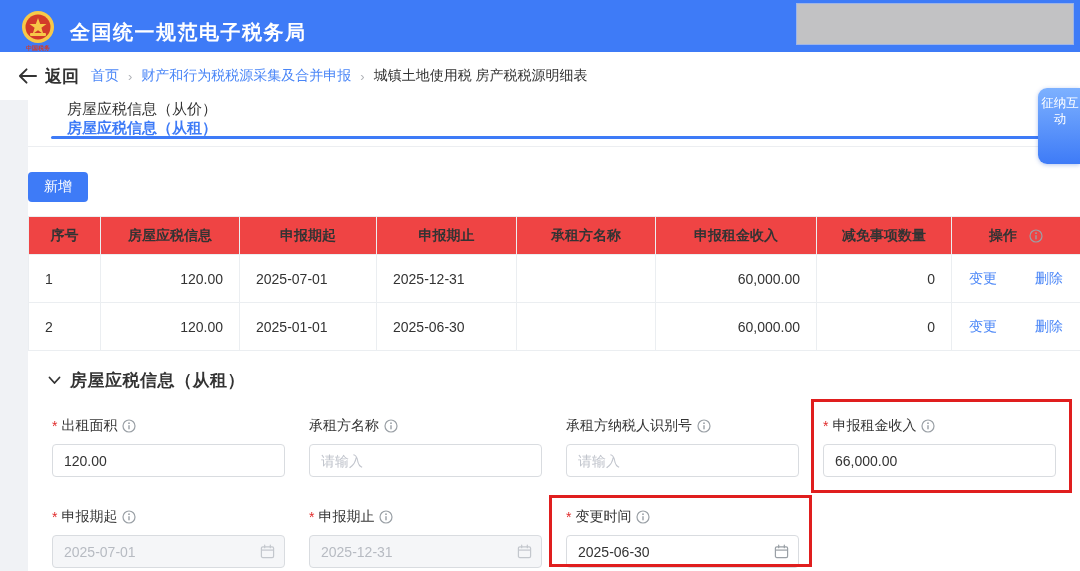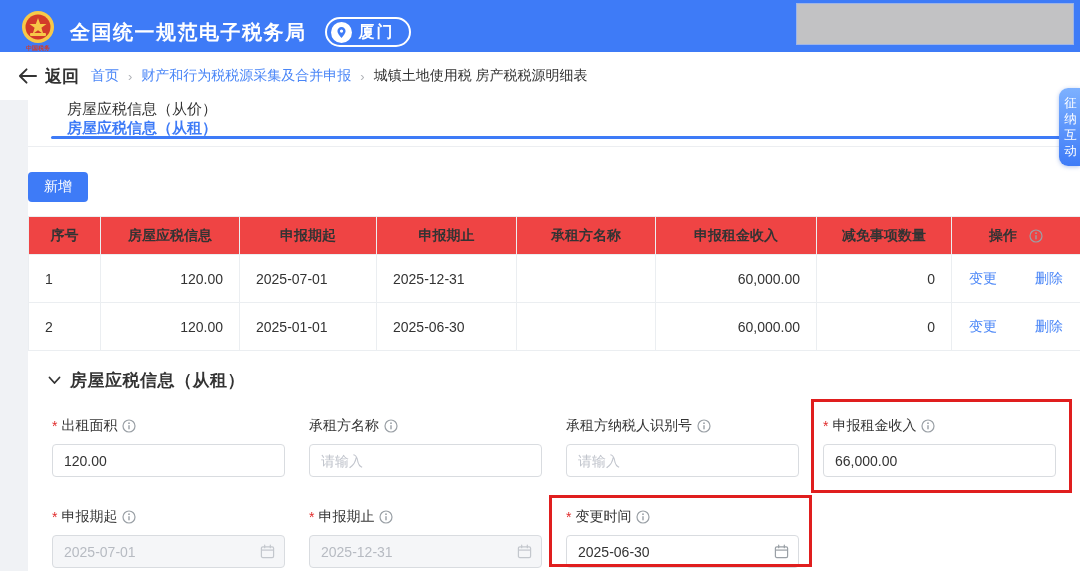--- a/index.html
+++ b/index.html
@@ -72,21 +72,21 @@
   .f-input.no-icon { padding-right:11px; }
   .f-input::placeholder { color:#c0c4cc; }
   .f-input:disabled { background:#f5f6f8; color:#b7bbc2; }
   .cal-icon { position:absolute; right:10px; top:9px; pointer-events:none; }
 
   .red-annotation { position:absolute; border:3px solid #e01e1e; pointer-events:none; z-index:5; }
   .anno-rent { left:-12px; right:-16px; top:-17px; bottom:-16px; }
   .anno-change { left:-17px; right:-13px; top:-12px; bottom:1px; }
 
   
-  .side-widget { position:absolute; right:0; top:88px; width:21px; min-height:76px;
+  .side-widget { position:absolute; right:0; top:88px; width:42px; min-height:76px;
     background:linear-gradient(180deg,#7db1ff,#3e7bf7); border-radius:9px 0 0 9px;
     color:#fff; font-size:12.5px; line-height:16px; text-align:center; padding:7px 0 7px 2px;
     word-break:break-all; cursor:pointer; box-shadow:0 1px 4px rgba(40,90,200,.35); }
 
   .info-icon { flex:none; display:block; }
 </style>
 </head>
 <body>
 
 <div class="screen">
@@ -95,28 +95,20 @@
     <div class="logo">
       <svg width="34" height="34" viewBox="0 0 34 34">
         <circle cx="17" cy="17" r="16" fill="#f7c948"></circle>
         <circle cx="17" cy="17" r="12.5" fill="#d23b2a"></circle>
         <path d="M17 8 L19.2 14 L25.5 14 L20.4 17.8 L22.3 24 L17 20.2 L11.7 24 L13.6 17.8 L8.5 14 L14.8 14 Z" fill="#f7c948"></path>
         <rect x="9" y="23" width="16" height="3" rx="1" fill="#f7c948"></rect>
       </svg>
       <div class="logo-caption">中国税务</div>
     </div>
     <div class="app-title">全国统一规范电子税务局</div>
-    <div class="location-pill">
-      <span class="pin-circle">
-        <svg width="13" height="13" viewBox="0 0 16 16">
-          <path d="M8 1.2 C5.2 1.2 3 3.4 3 6.2 C3 9.8 8 14.8 8 14.8 S13 9.8 13 6.2 C13 3.4 10.8 1.2 8 1.2 Z M8 8.2 A2 2 0 1 1 8 4.2 A2 2 0 0 1 8 8.2 Z" fill="#3e7bf7"></path>
-        </svg>
-      </span>
-      <span class="loc-text">厦门</span>
-    </div>
     <div class="redacted"></div>
   </header>
 
   <div class="crumb-bar">
     <div class="back-btn">
       <svg width="19" height="16" viewBox="0 0 20 16">
         <path d="M9 1 L2 8 L9 15 M2 8 L19 8" stroke="#333" stroke-width="2" fill="none" stroke-linecap="round" stroke-linejoin="round"></path>
       </svg>
       <span class="back-label">返回</span>
     </div>

